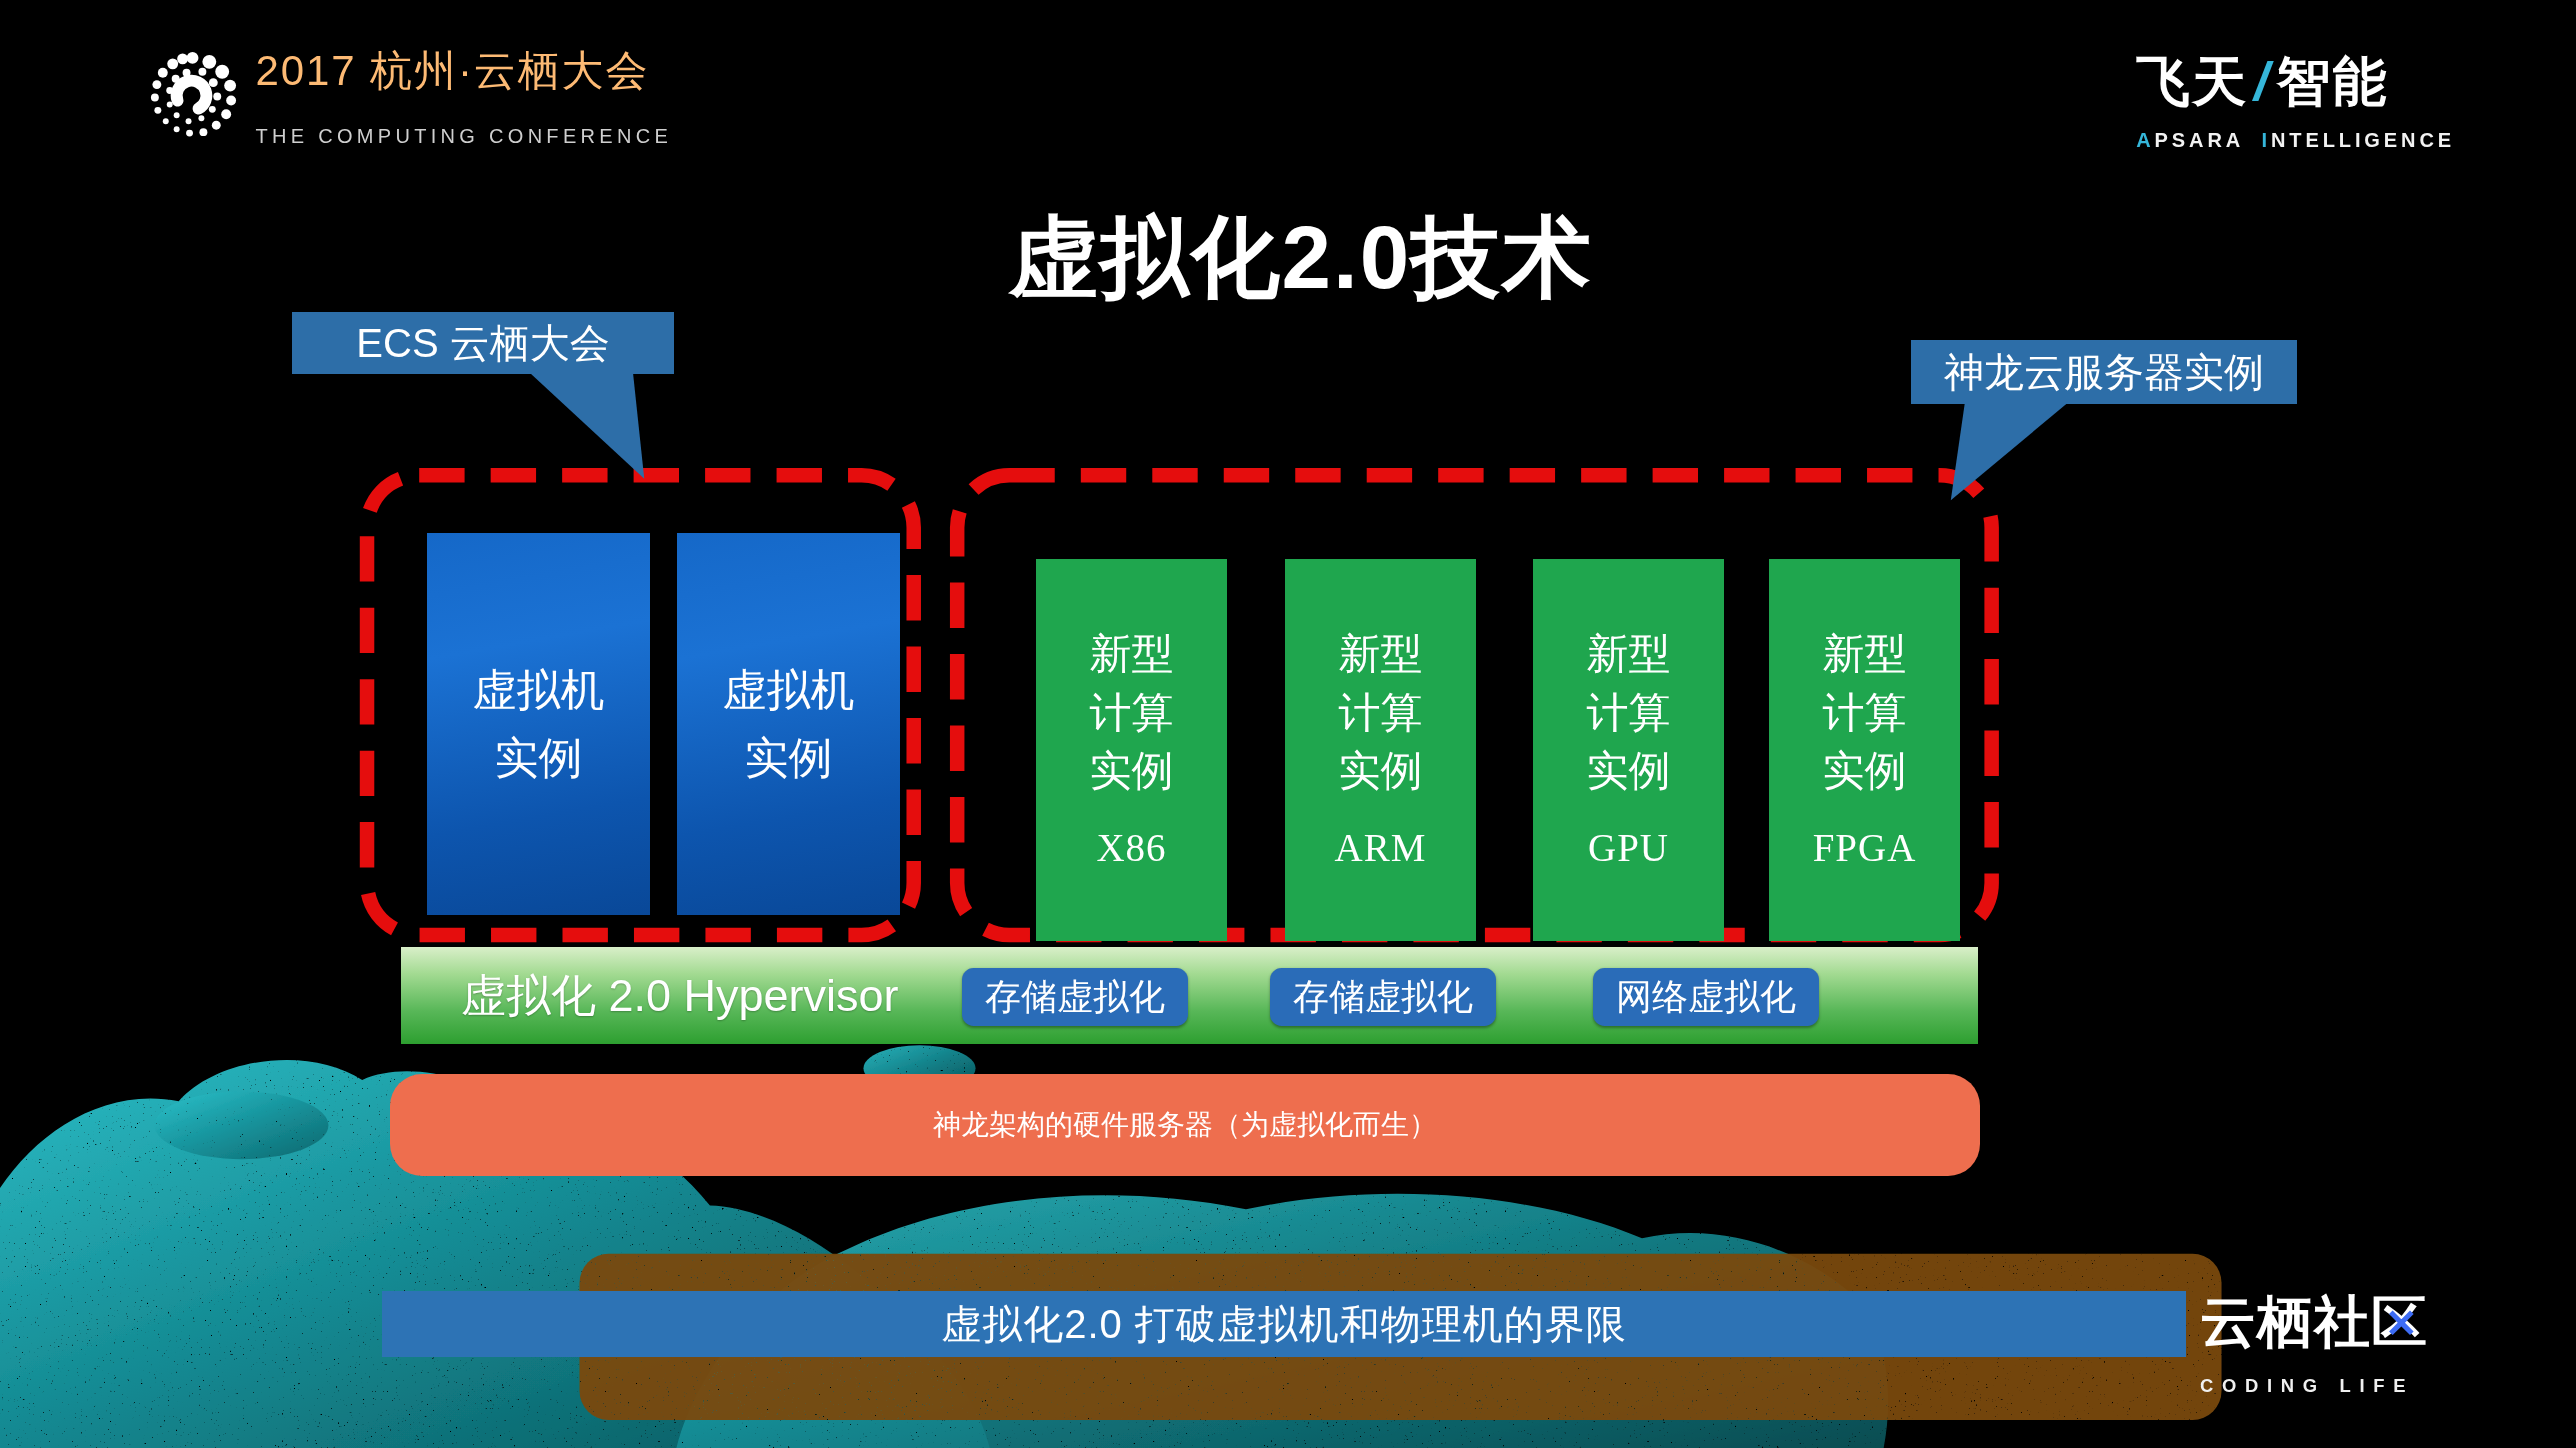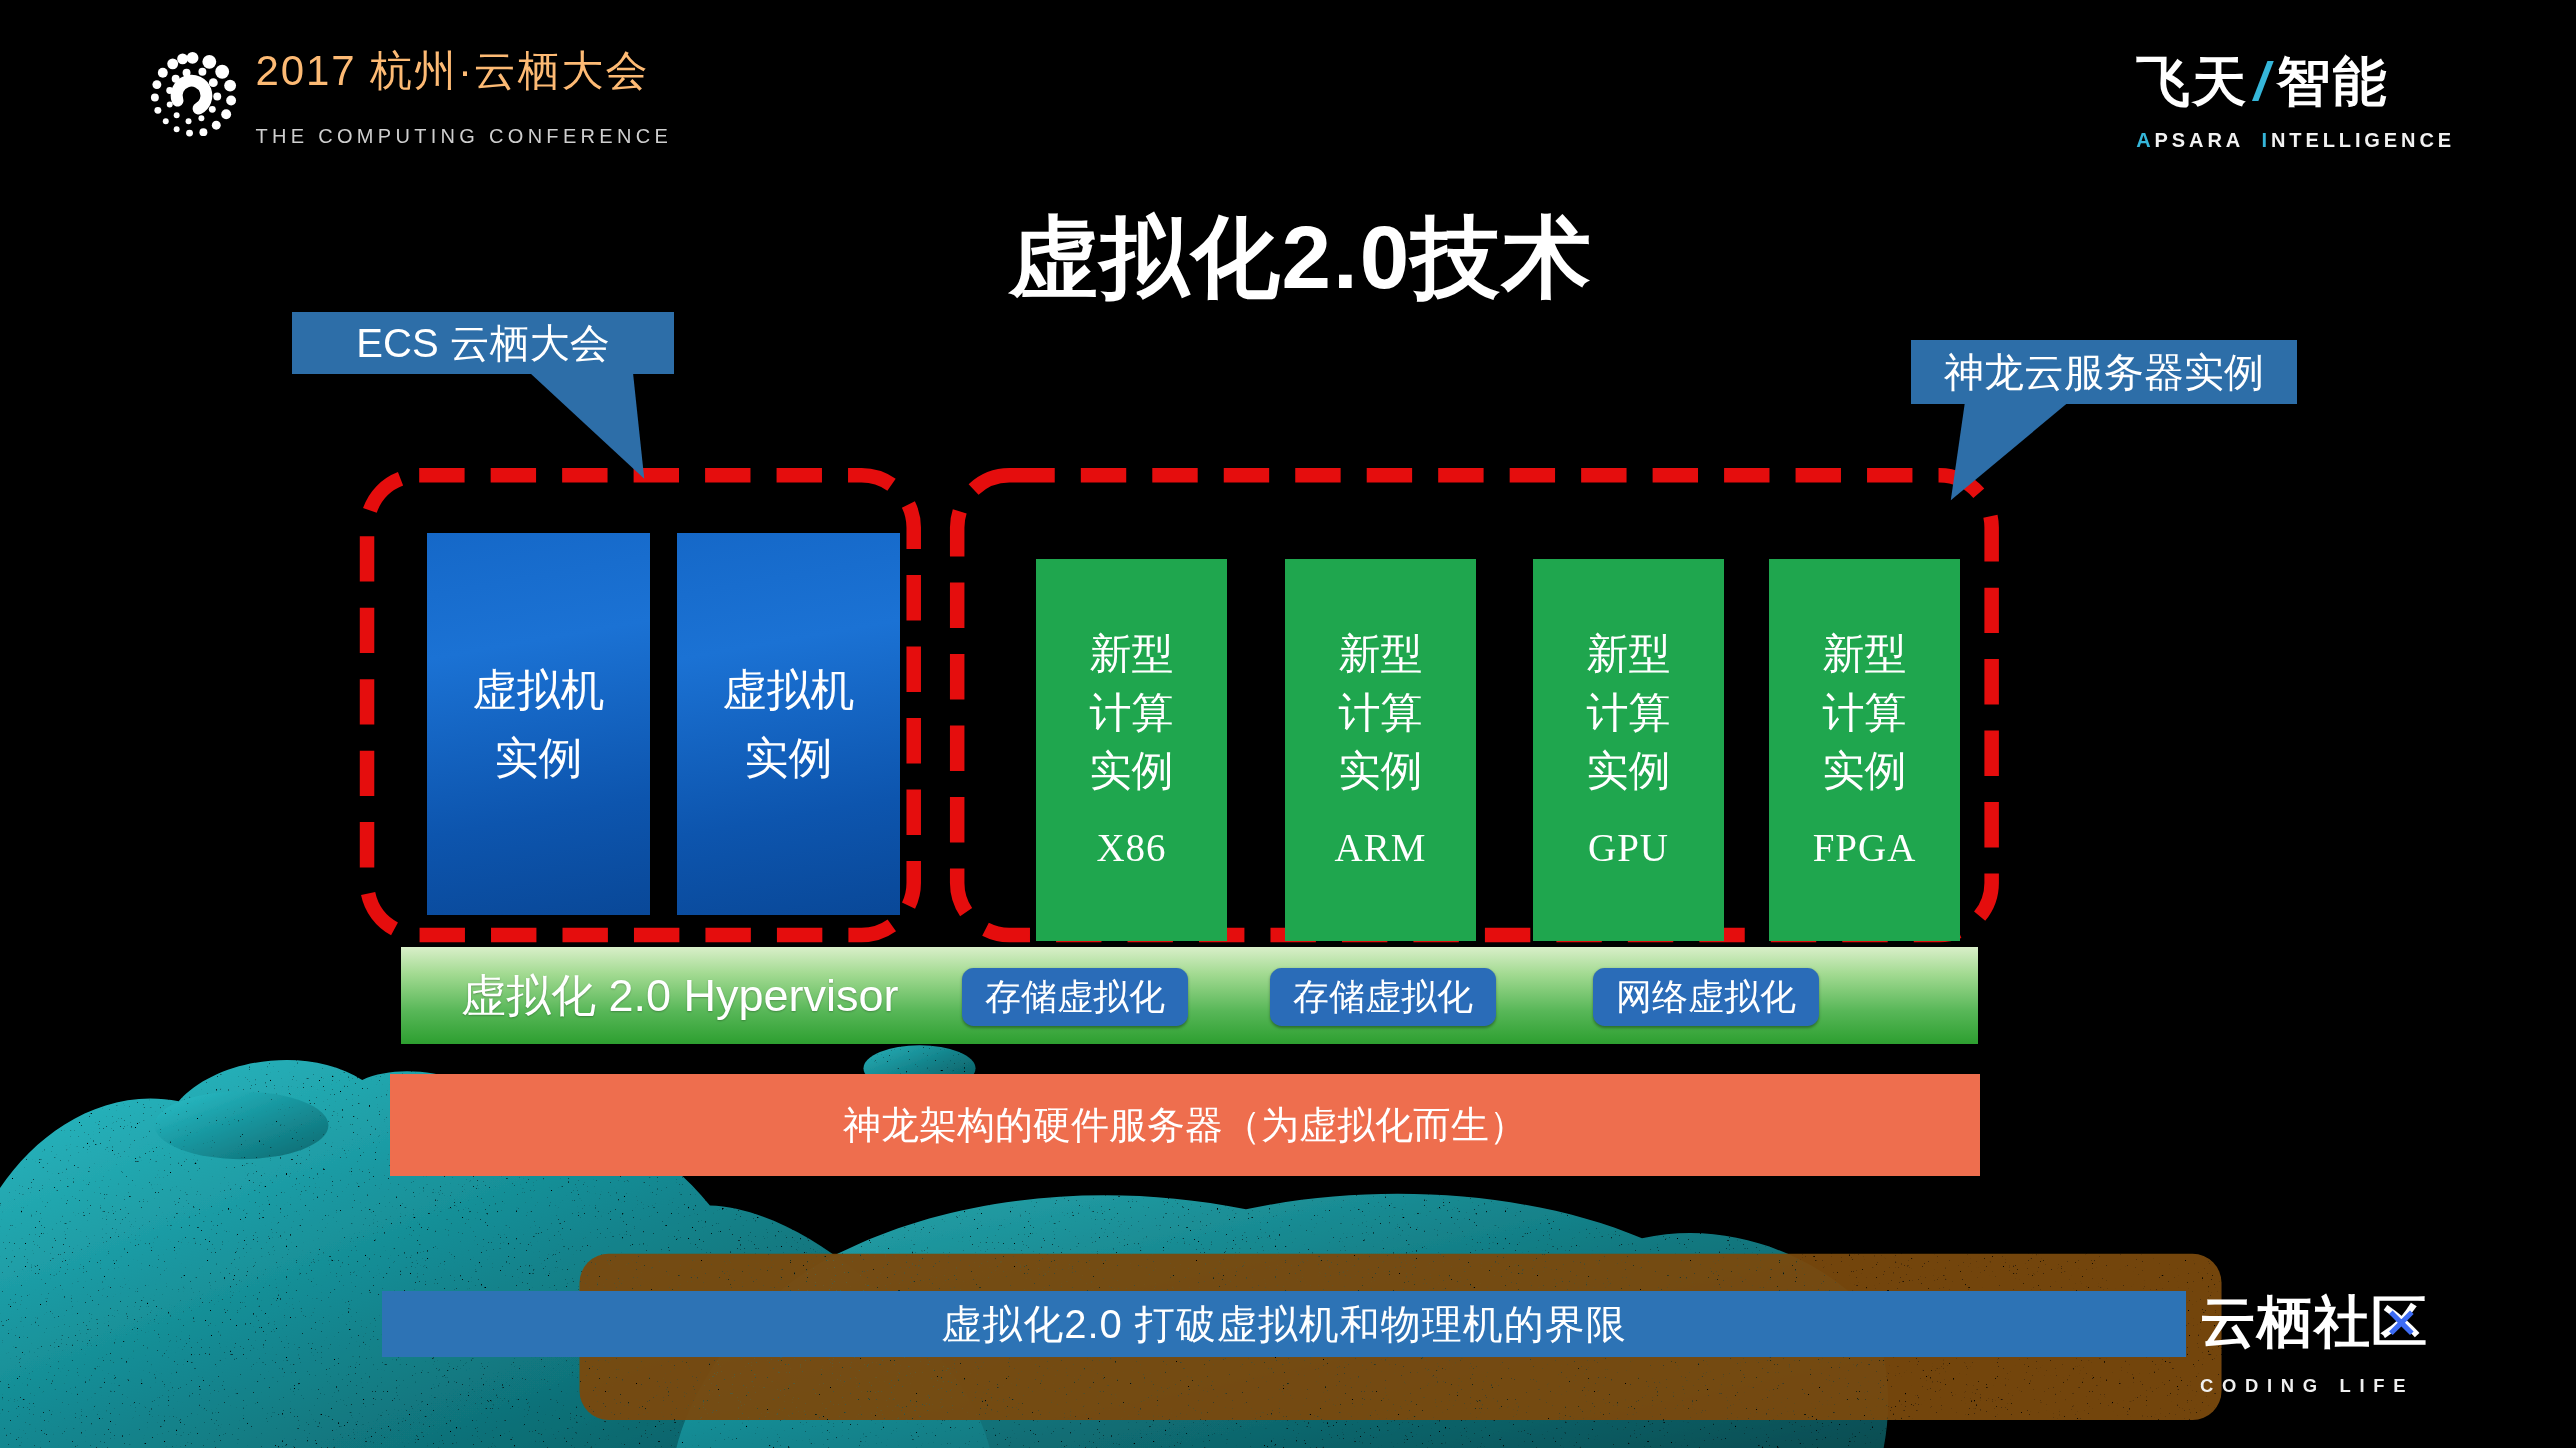--- a/index.html
+++ b/index.html
@@ -67,21 +67,21 @@
     display:flex;align-items:center;}
   .hyper-label{margin-left:60px;font-size:45px;color:#fff;
     text-shadow:0 1px 1.9px rgba(0,0,0,.25);white-space:nowrap;}
   .badge{position:absolute;top:21px;height:58px;padding:0 23px;background:var(--badge-blue);
     border-radius:11.6px;display:flex;align-items:center;font-size:36px;color:#fff;
     box-shadow:0 1.9px 2.9px rgba(0,0,0,.35);white-space:nowrap;}
   .badge-1{left:561px;} .badge-2{left:869px;} .badge-3{left:1192px;}
 
   
   .hw-bar{left:390px;top:1074px;width:1590px;height:102px;z-index:5;background:var(--orange);
-    display:flex;align-items:center;justify-content:center;font-size:38px;color:#fff;}
+    display:flex;align-items:center;justify-content:center;font-size:28px;color:#fff;border-radius:32px;}
 
   
   .bottom-bar{left:382px;top:1291px;width:1804px;height:66px;z-index:5;background:var(--bar-blue);
     display:flex;align-items:center;justify-content:center;font-size:40px;letter-spacing:1px;}
 
   
   .community{left:2200px;top:1285px;z-index:6;}
   .community-name{font-size:56px;font-weight:bold;letter-spacing:1px;white-space:nowrap;}
   .community-name .qu{position:relative;display:inline-block;}
   .community-name .qu .xmark{position:absolute;left:54%;top:50%;transform:translate(-50%,-50%);

